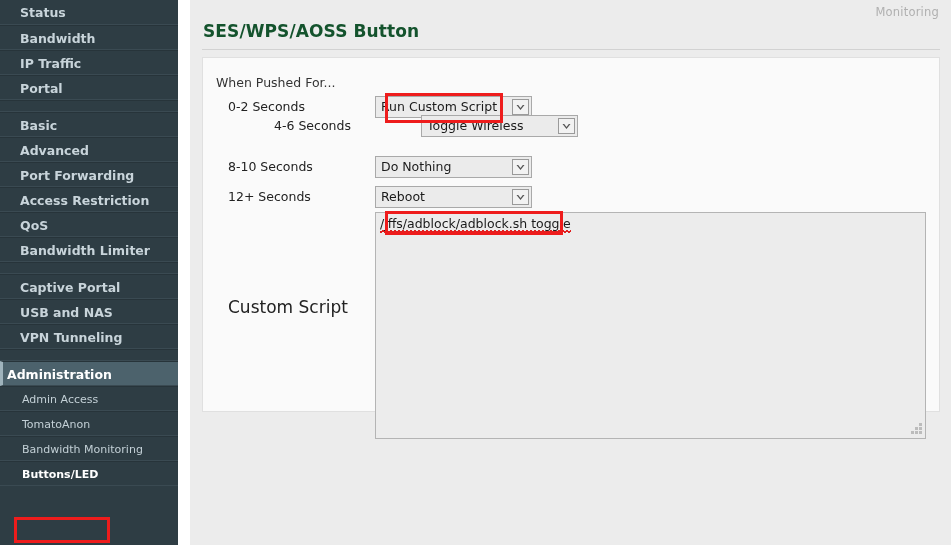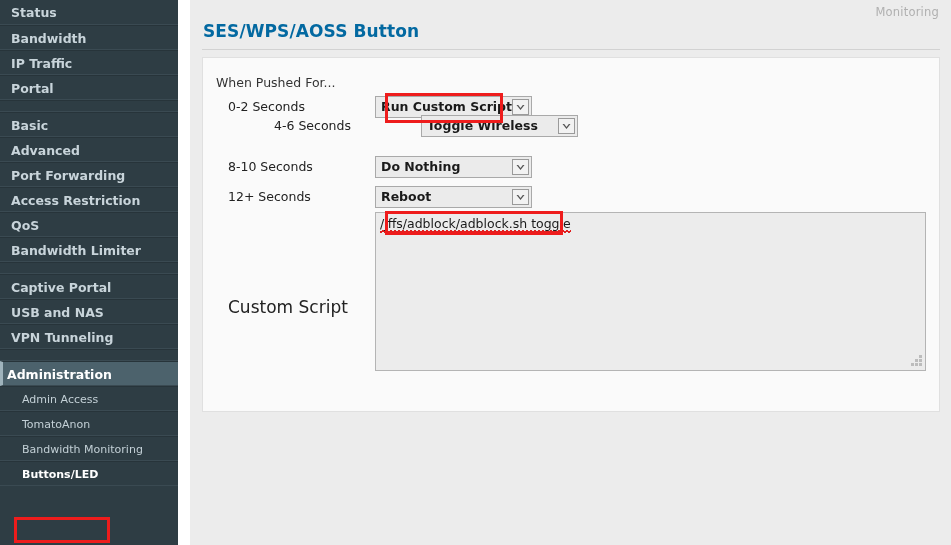--- a/index.html
+++ b/index.html
@@ -24,21 +24,21 @@
     background: #2e3d44;
     box-sizing: border-box;
     overflow: hidden;
   }
   .nav-item {
     height: 25px;
     line-height: 25px;
     color: #c8d4da;
     font-size: 12.5px;
     font-weight: bold;
-    padding-left: 11px;
+    padding-left: 20px;
     border-bottom: 1px solid #3a4a52;
     border-top: 1px solid #27343a;
     box-sizing: border-box;
     white-space: nowrap;
     position: relative;
     cursor: pointer;
   }
   .nav-item.first { border-top: none; }
   .nav-item.spacer {
     height: 12px;
@@ -98,21 +98,21 @@
     font-size: 11.5px;
     color: #b0b0b0;
     letter-spacing: .2px;
   }
   #page-title {
     position: absolute;
     left: 13px;
     top: 21px;
     font-size: 17px;
     font-weight: bold;
-    color: #0369a1;
+    color: #14532d;
     letter-spacing: .1px;
   }
   #title-rule {
     position: absolute;
     left: 12px;
     top: 49px;
     width: 738px;
     height: 1px;
     background: #d2d2d2;
   }
@@ -153,21 +153,20 @@
   .select-box {
     position: absolute;
     left: 172px;
     top: 0;
     width: 157px;
     height: 22px;
     background: #ebebeb;
     border: 1px solid #a9a9a9;
     box-sizing: border-box;
     cursor: pointer;
-    font-weight: bold;
   }
   .select-text {
     position: absolute;
     left: 5px;
     top: 0;
     line-height: 20px;
     font-size: 12.5px;
     color: #1a1a1a;
     white-space: nowrap;
   }
@@ -199,21 +198,21 @@
     left: 25px;
     top: 85px;
     font-size: 17px;
     color: #222222;
   }
   #script-area {
     position: absolute;
     left: 172px;
     top: 0;
     width: 551px;
-    height: 159px;
+    height: 227px;
     background: #ececec;
     border: 1px solid #b4b4b4;
     box-sizing: border-box;
     overflow: hidden;
   }
   #script-text {
     position: absolute;
     left: 4px;
     top: 3px;
     font-size: 12.5px;

